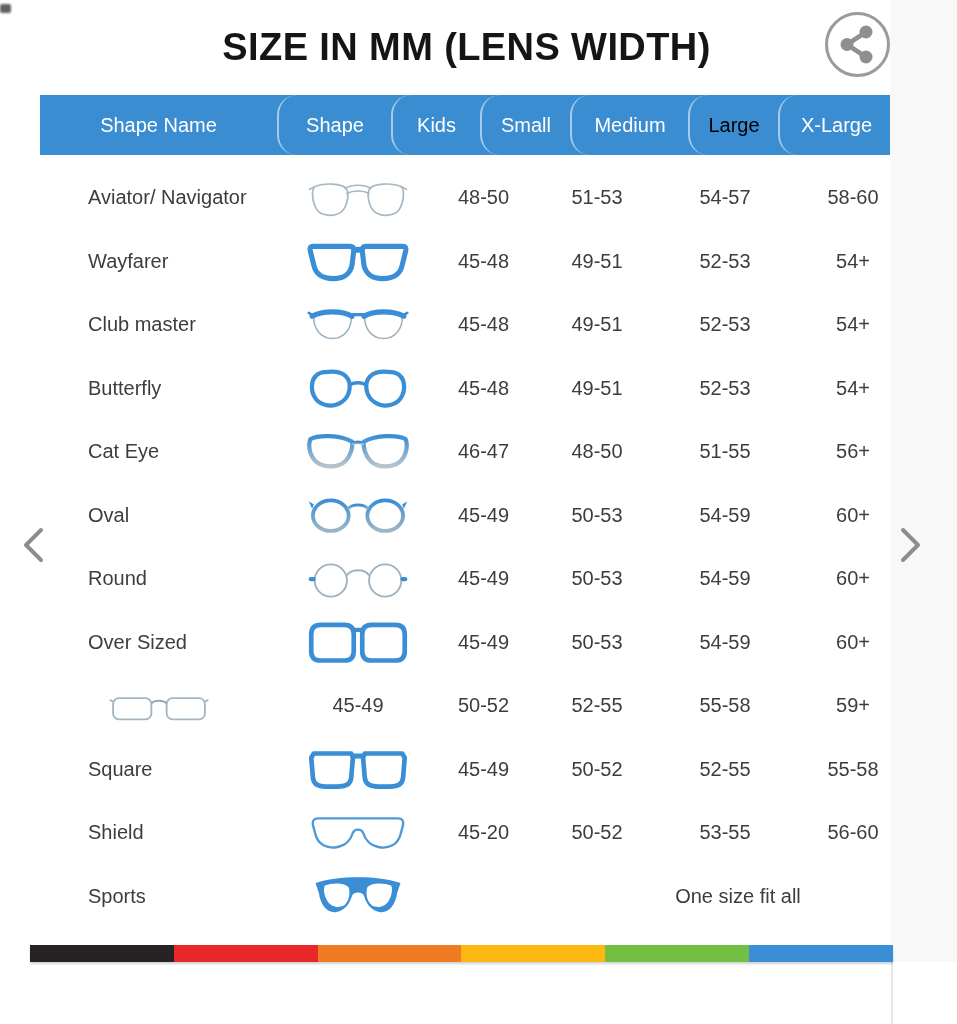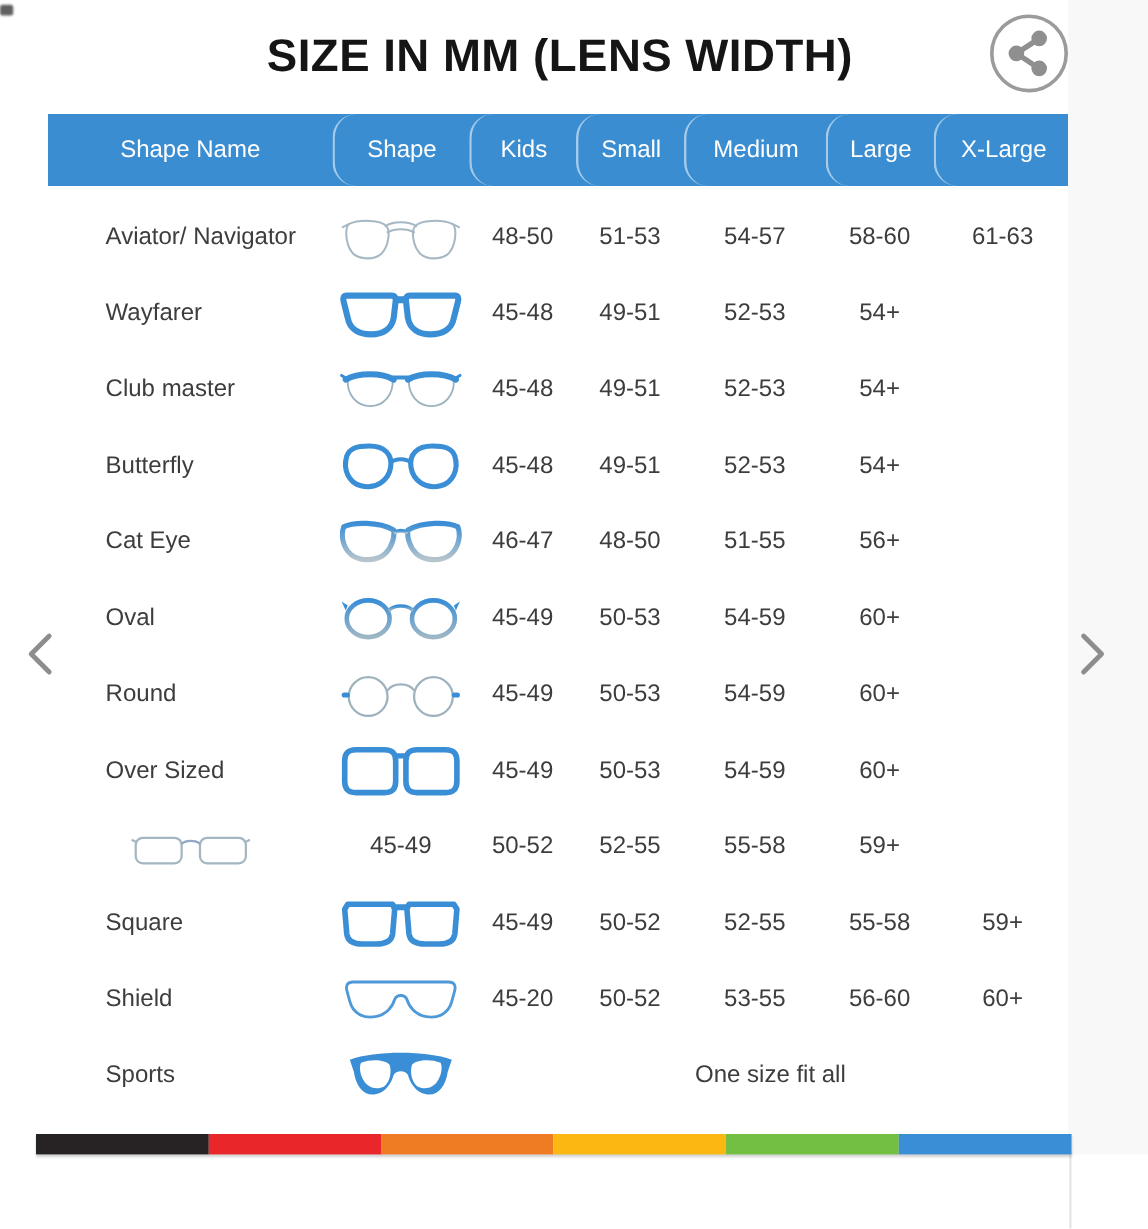--- a/index.html
+++ b/index.html
@@ -18,21 +18,21 @@
                background:none; border:none; padding:0; cursor:pointer; }
 
   .table { position:absolute; left:40px; top:95px; width:853px; }
   .grid { display:grid; grid-template-columns:237px 114px 89px 90px 118px 90px 115px; }
   .thead { height:60px; }
   .th { display:flex; align-items:center; justify-content:center;
         color:#ffffff; font-size:20px;border-radius:20px; }
   .th + .th { border-left:2px solid rgba(255,255,255,.55); }
 
   .tbody { margin-top:11px; }
-  .tr { height:63.5px; align-items:center; }
+  .tr { height:63.5px; align-items:center;gap:24px; }
   .td { font-size:20px; color:#3d3d3d; }
   .td.name { padding-left:48px; text-align:left; }
   .td.icon { display:flex; align-items:center; justify-content:center; }
   .td.icon svg { width:102px; height:auto; display:block; }
   .td.val { text-align:center; }
   .td.note { grid-column:3 / 8; text-align:center; }
 
   .nav { position:absolute; background:none; border:none; padding:0; cursor:pointer; }
   .nav.prev { left:20px; top:526px; }
   .nav.next { left:898px; top:526px; }
@@ -65,21 +65,21 @@
     </svg>
   </button>
 
   <div class="table">
     <div class="thead grid" style="background: rgb(58, 141, 208);">
       <div class="th" style="color: rgb(255, 255, 255);">Shape Name</div>
       <div class="th" style="color: rgb(255, 255, 255);">Shape</div>
       <div class="th" style="color: rgb(255, 255, 255);">Kids</div>
       <div class="th" style="color: #ffffff;">Small</div>
       <div class="th" style="color: rgb(255, 255, 255);">Medium</div>
-      <div class="th" style="color: #ffffff;">Large</div>
+      <div class="th" style="color: #000000;">Large</div>
       <div class="th" style="color: rgb(255, 255, 255);">X-Large</div>
     </div>
     <div class="tbody" id="tbody">
         <div class="tr grid">
     <div class="td name">Aviator/ Navigator</div>
     <div class="td icon">
             <svg viewBox="0 0 120 56">
     <g stroke="#a6b8c3" fill="none" stroke-width="2" stroke-linecap="round">
       <path d="M9 15 C20 10 41 11 46 17 C50 22 48 37 41 44 C33 51 16 50 11 41 C6 33 5 19 9 15 Z"></path>
       <path d="M111 15 C100 10 79 11 74 17 C70 22 72 37 79 44 C87 51 104 50 109 41 C114 33 115 19 111 15 Z"></path>

